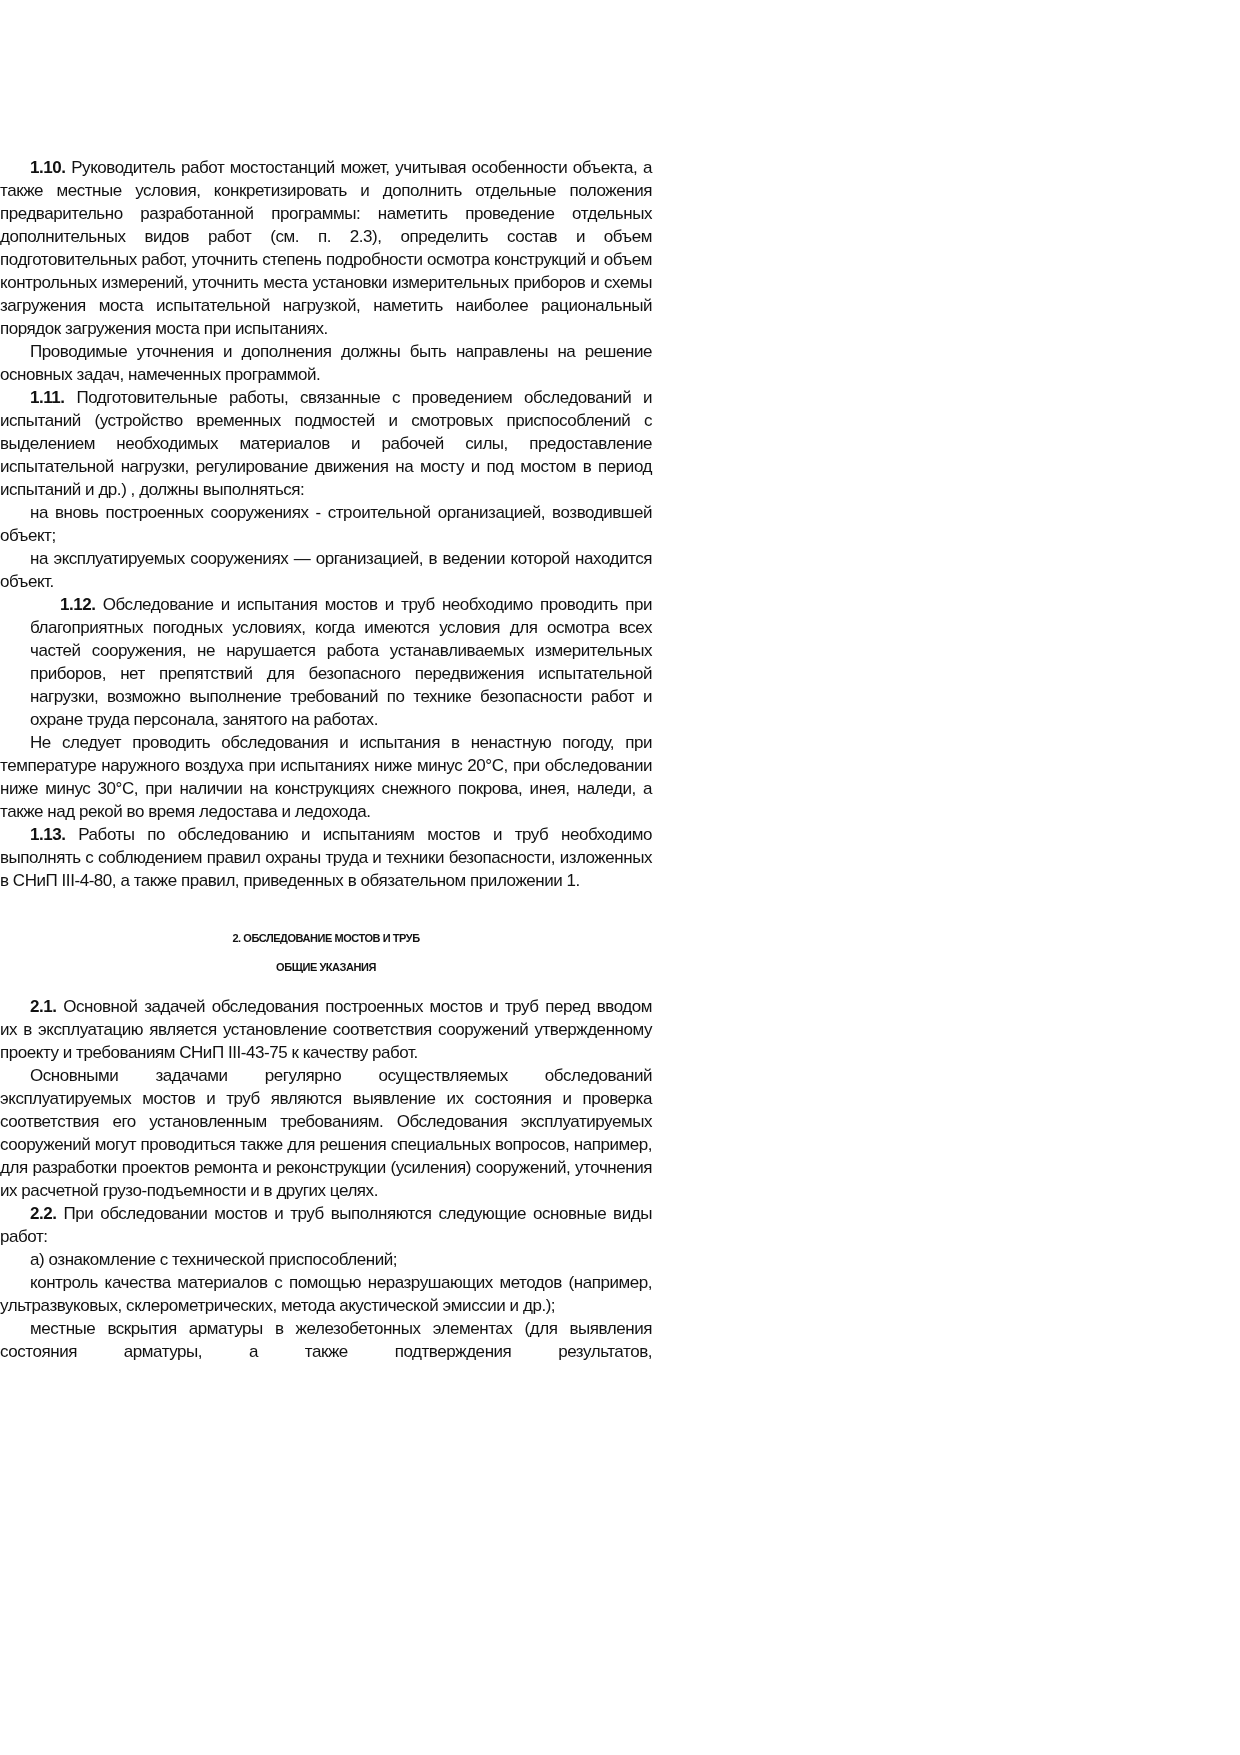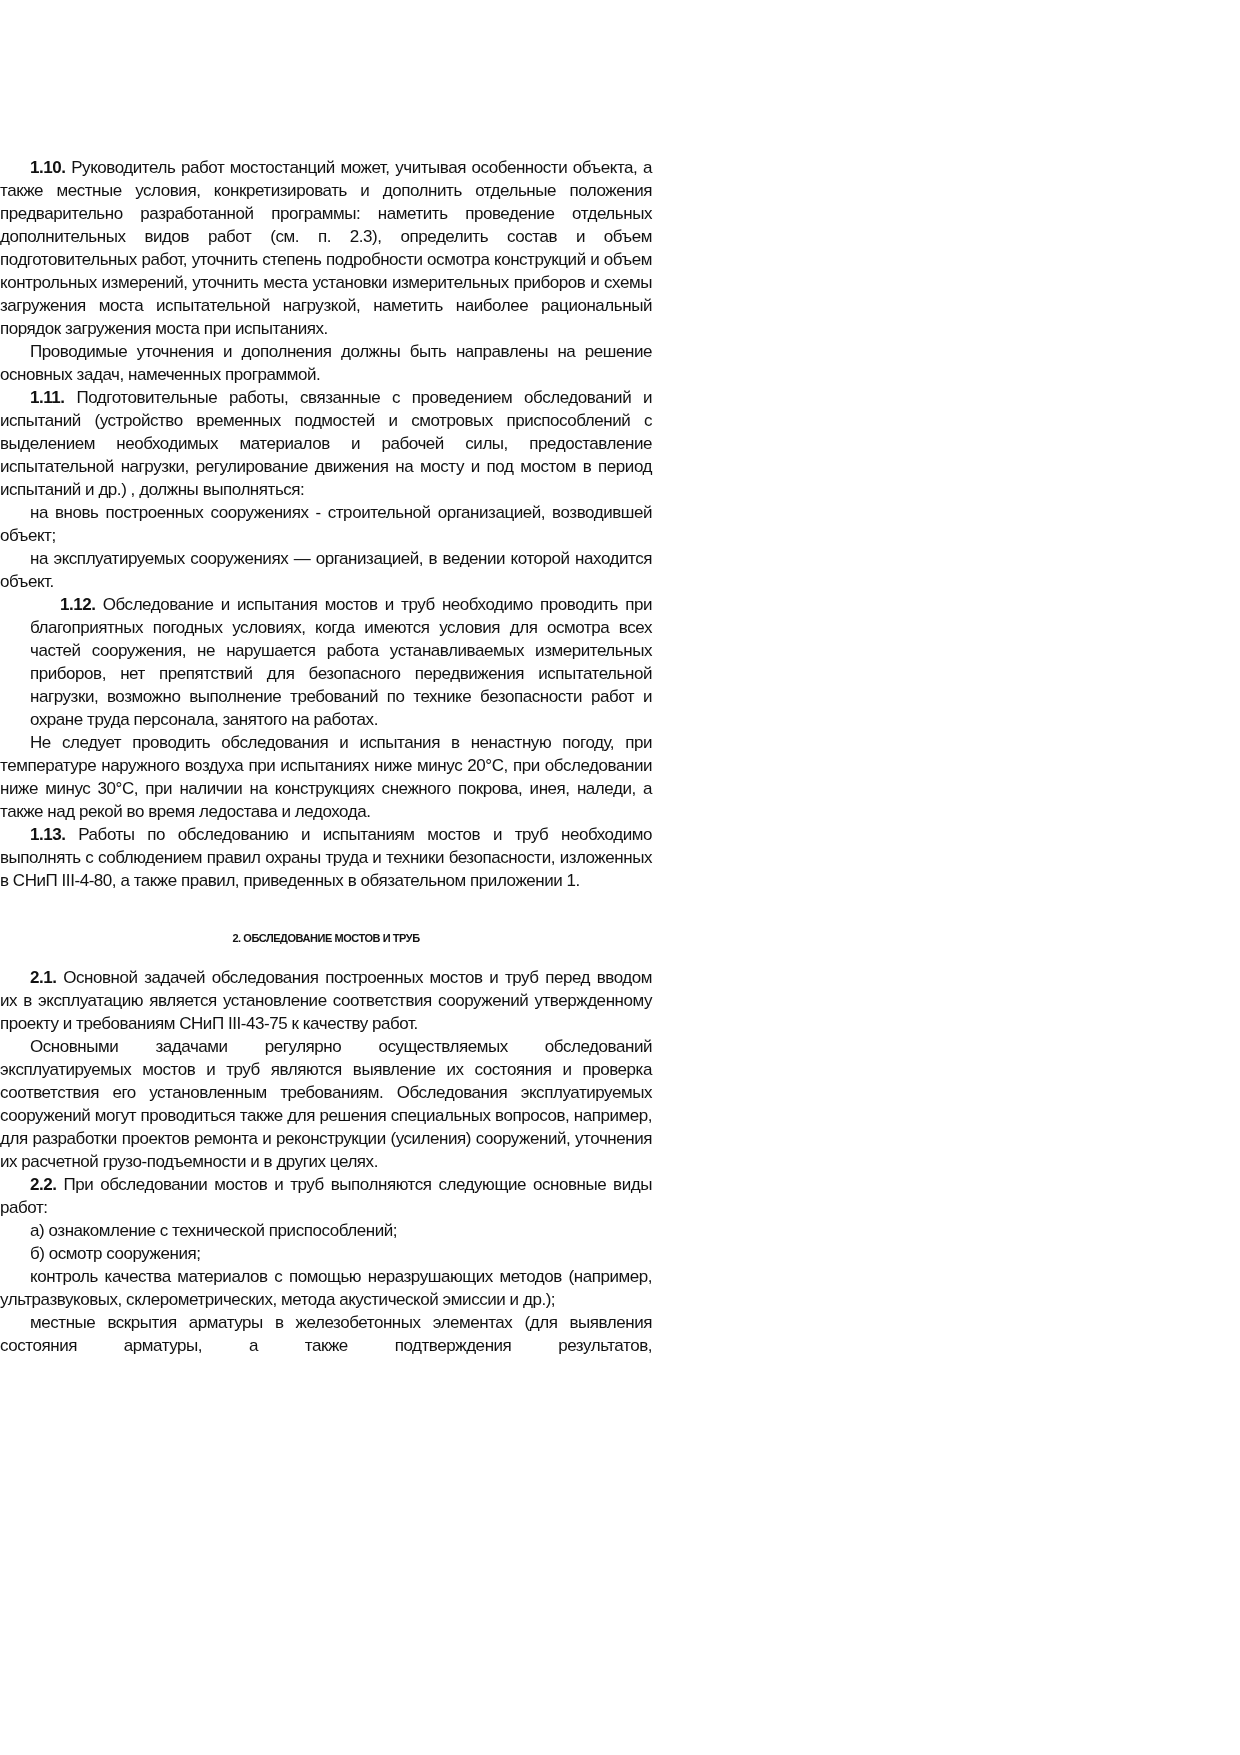--- a/index.html
+++ b/index.html
@@ -36,22 +36,22 @@
   <p class="p"><span>Проводимые уточнения и дополнения должны быть направлены на решение основных задач, намеченных программой.</span></p>
   <p class="p"><span class="num">1.11.</span> <span>Подготовительные работы, связанные с проведением обследований и испытаний (устройство временных подмостей и смотровых приспособлений с выделением необходимых материалов и рабочей силы, предоставление испытательной нагрузки, регулирование движения на мосту и под мостом в период испытаний и др.) , должны выполняться:</span></p>
   <p class="p"><span>на вновь построенных сооружениях - строительной организацией, возводившей объект;</span></p>
   <p class="p"><span>на эксплуатируемых сооружениях — организацией, в ведении которой находится объект.</span></p>
   <p class="p shift"><span class="num">1.12.</span> <span>Обследование и испытания мостов и труб необходимо проводить при благоприятных погодных условиях, когда имеются условия для осмотра всех частей сооружения, не нарушается работа устанавливаемых измерительных приборов, нет препятствий для безопасного передвижения испытательной нагрузки, возможно выполнение требований по технике безопасности работ и охране труда персонала, занятого на работах.</span></p>
   <p class="p"><span>Не следует проводить обследования и испытания в ненастную погоду, при температуре наружного воздуха при испытаниях ниже минус 20°С, при обследовании ниже минус 30°С, при наличии на конструкциях снежного покрова, инея, наледи, а также над рекой во время ледостава и ледохода.</span></p>
   <p class="p"><span class="num">1.13.</span> <span>Работы по обследованию и испытаниям мостов и труб необходимо выполнять с соблюдением правил охраны труда и техники безопасности, изложенных в СНиП III-4-80, а также правил, приведенных в обязательном приложении 1.</span></p>
 
   <div class="gap" style="height:32px"></div>
   <p class="heading">2. ОБСЛЕДОВАНИЕ МОСТОВ И ТРУБ</p>
+  <p class="heading">ОБЩИЕ УКАЗАНИЯ</p>
   <div class="gap" style="height:13px"></div>
 
   <p class="p"><span class="num">2.1.</span> <span>Основной задачей обследования построенных мостов и труб перед вводом их в эксплуатацию является установление соответствия сооружений утвержденному проекту и требованиям СНиП III-43-75 к качеству работ.</span></p>
   <p class="p"><span>Основными  задачами  регулярно осуществляемых обследований эксплуатируемых мостов и труб являются выявление их состояния и проверка соответствия его установленным требованиям. Обследования эксплуатируемых сооружений могут проводиться также для решения специальных вопросов, например, для разработки проектов ремонта и реконструкции (усиления) сооружений, уточнения их расчетной грузо-подъемности и в других целях.</span></p>
   <p class="p"><span class="num">2.2.</span> <span>При обследовании мостов и труб выполняются следующие основные виды работ:</span></p>
   <p class="p"><span>а) ознакомление с технической приспособлений;</span></p>
-  <p class="p"><span>б) осмотр сооружения;</span></p>
   <p class="p"><span>контроль качества материалов с помощью неразрушающих методов (например, ультразвуковых, склерометрических, метода акустической эмиссии и др.);</span></p>
   <p class="p" style="text-align-last: justify;"><span>местные вскрытия арматуры в железобетонных элементах (для выявления состояния арматуры, а также подтверждения результатов,</span></p>
 </div>
 
 </body></html>

